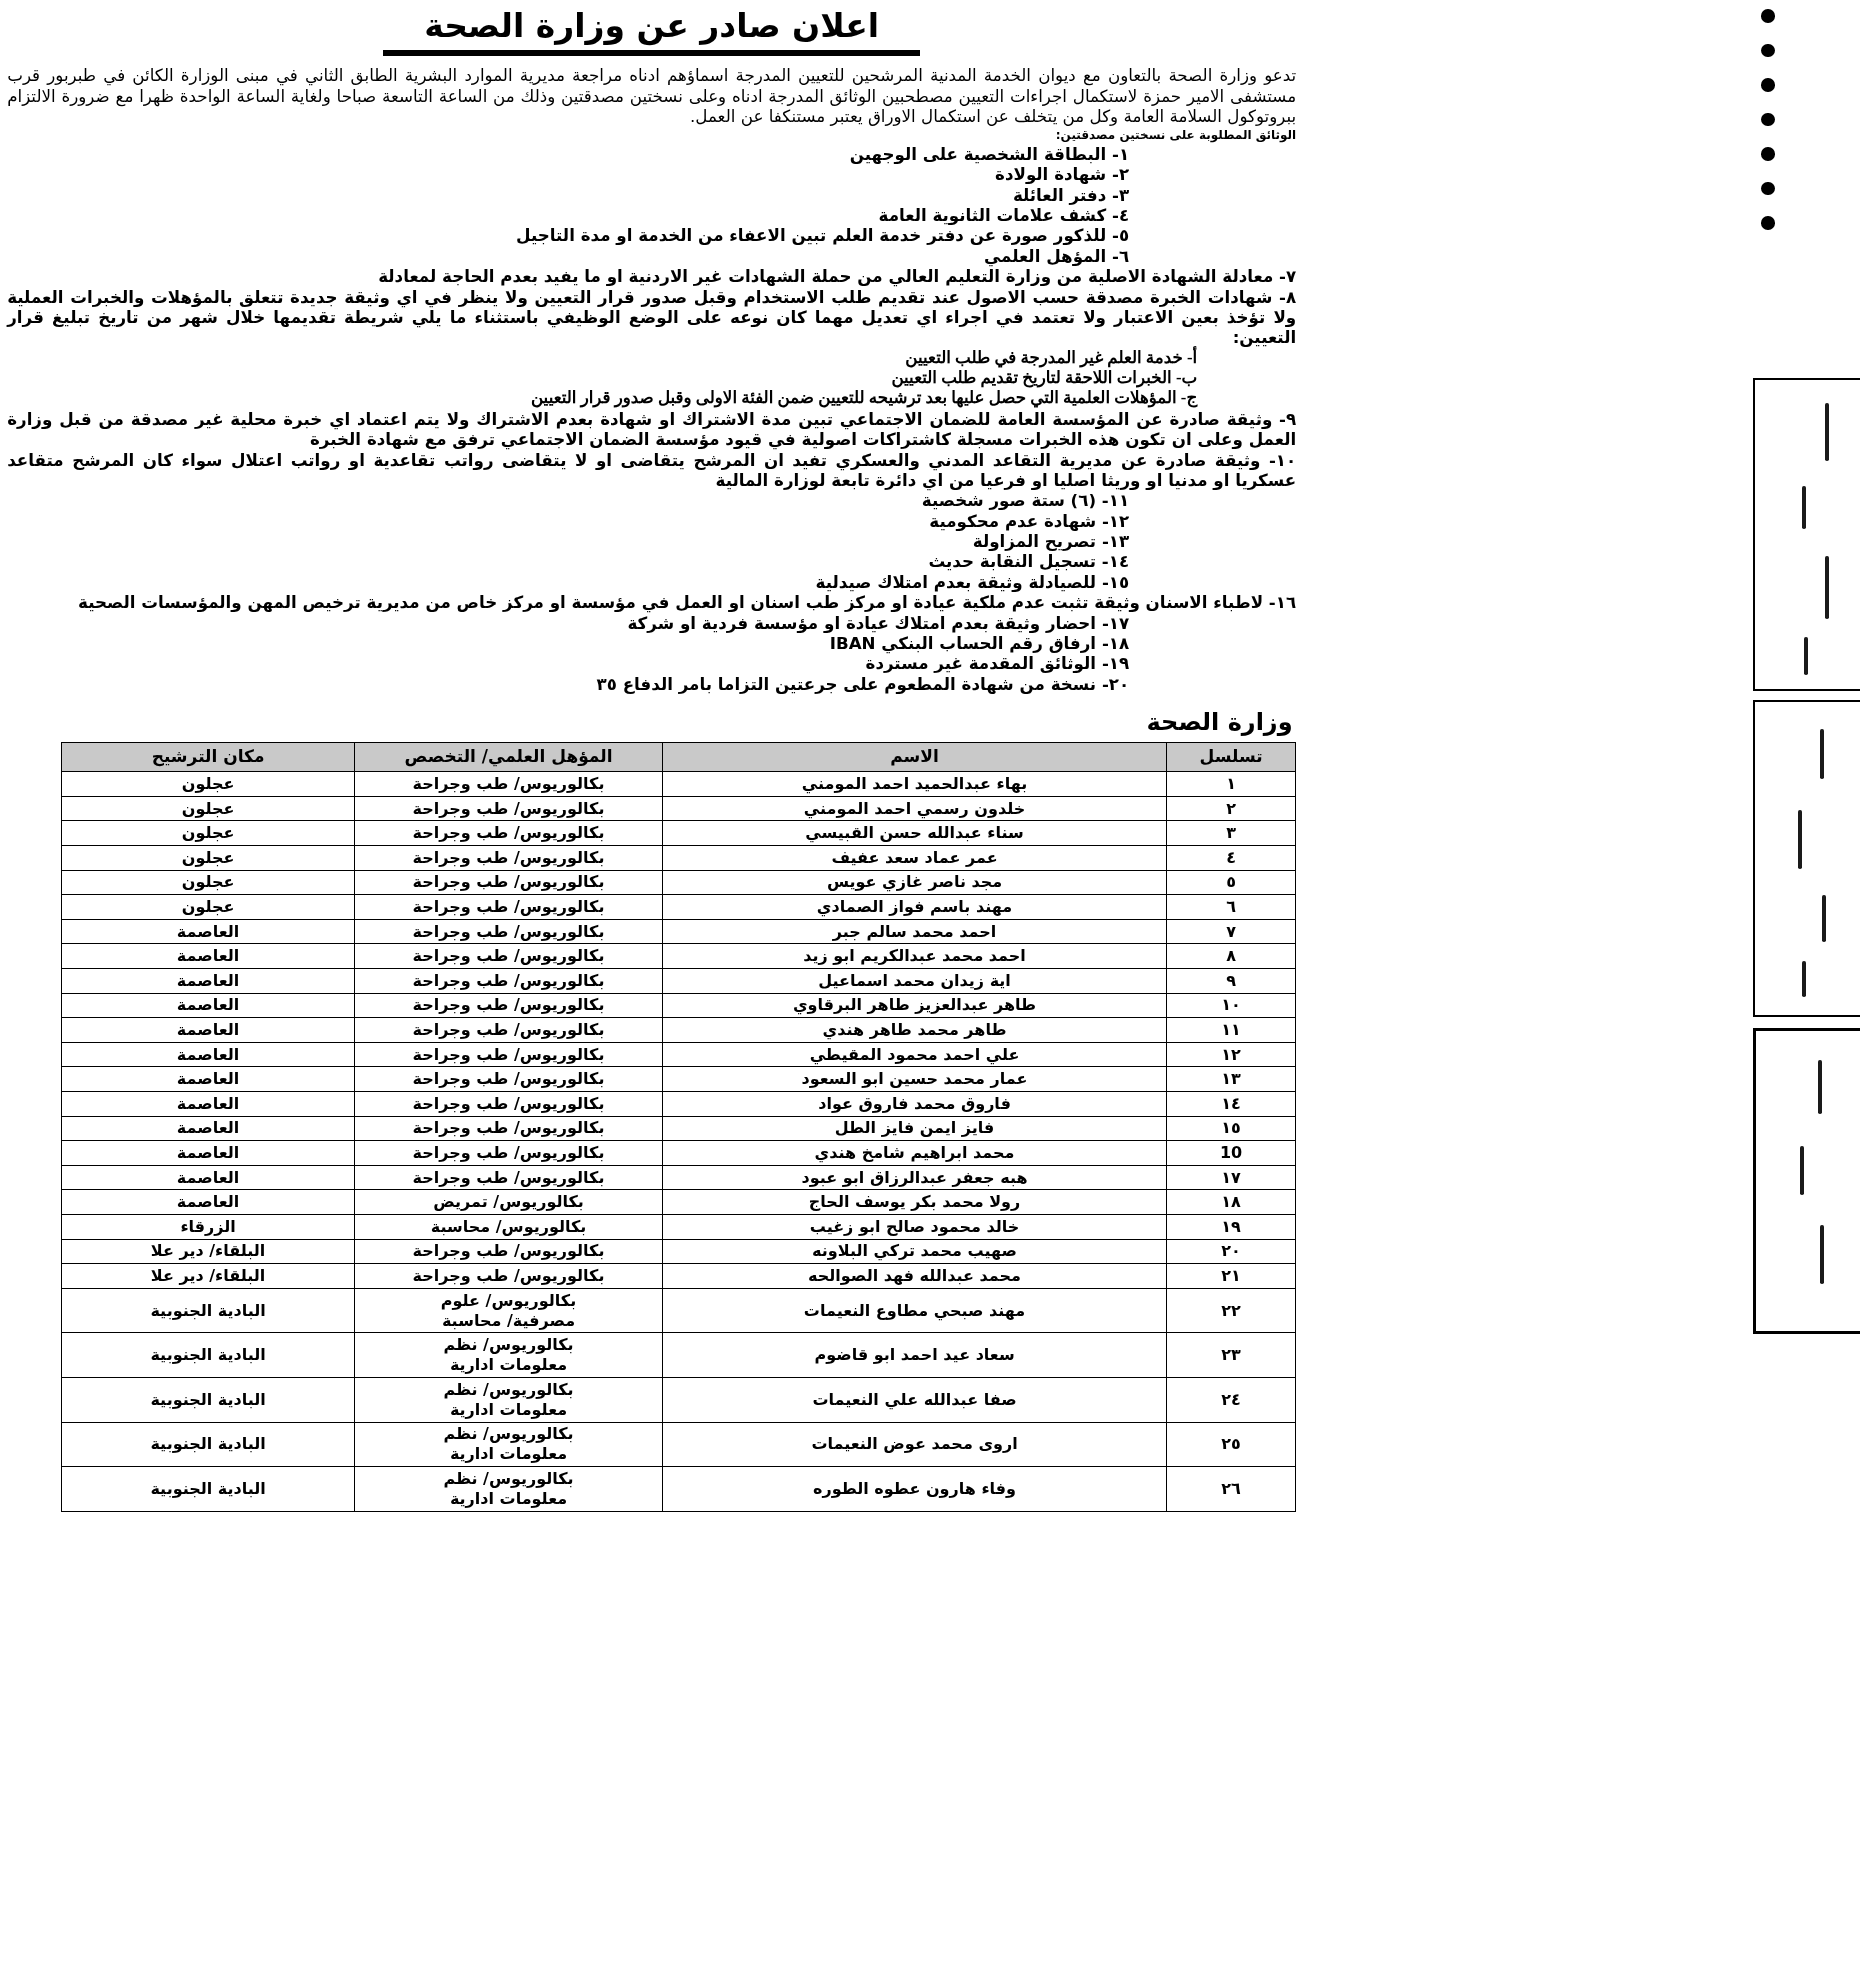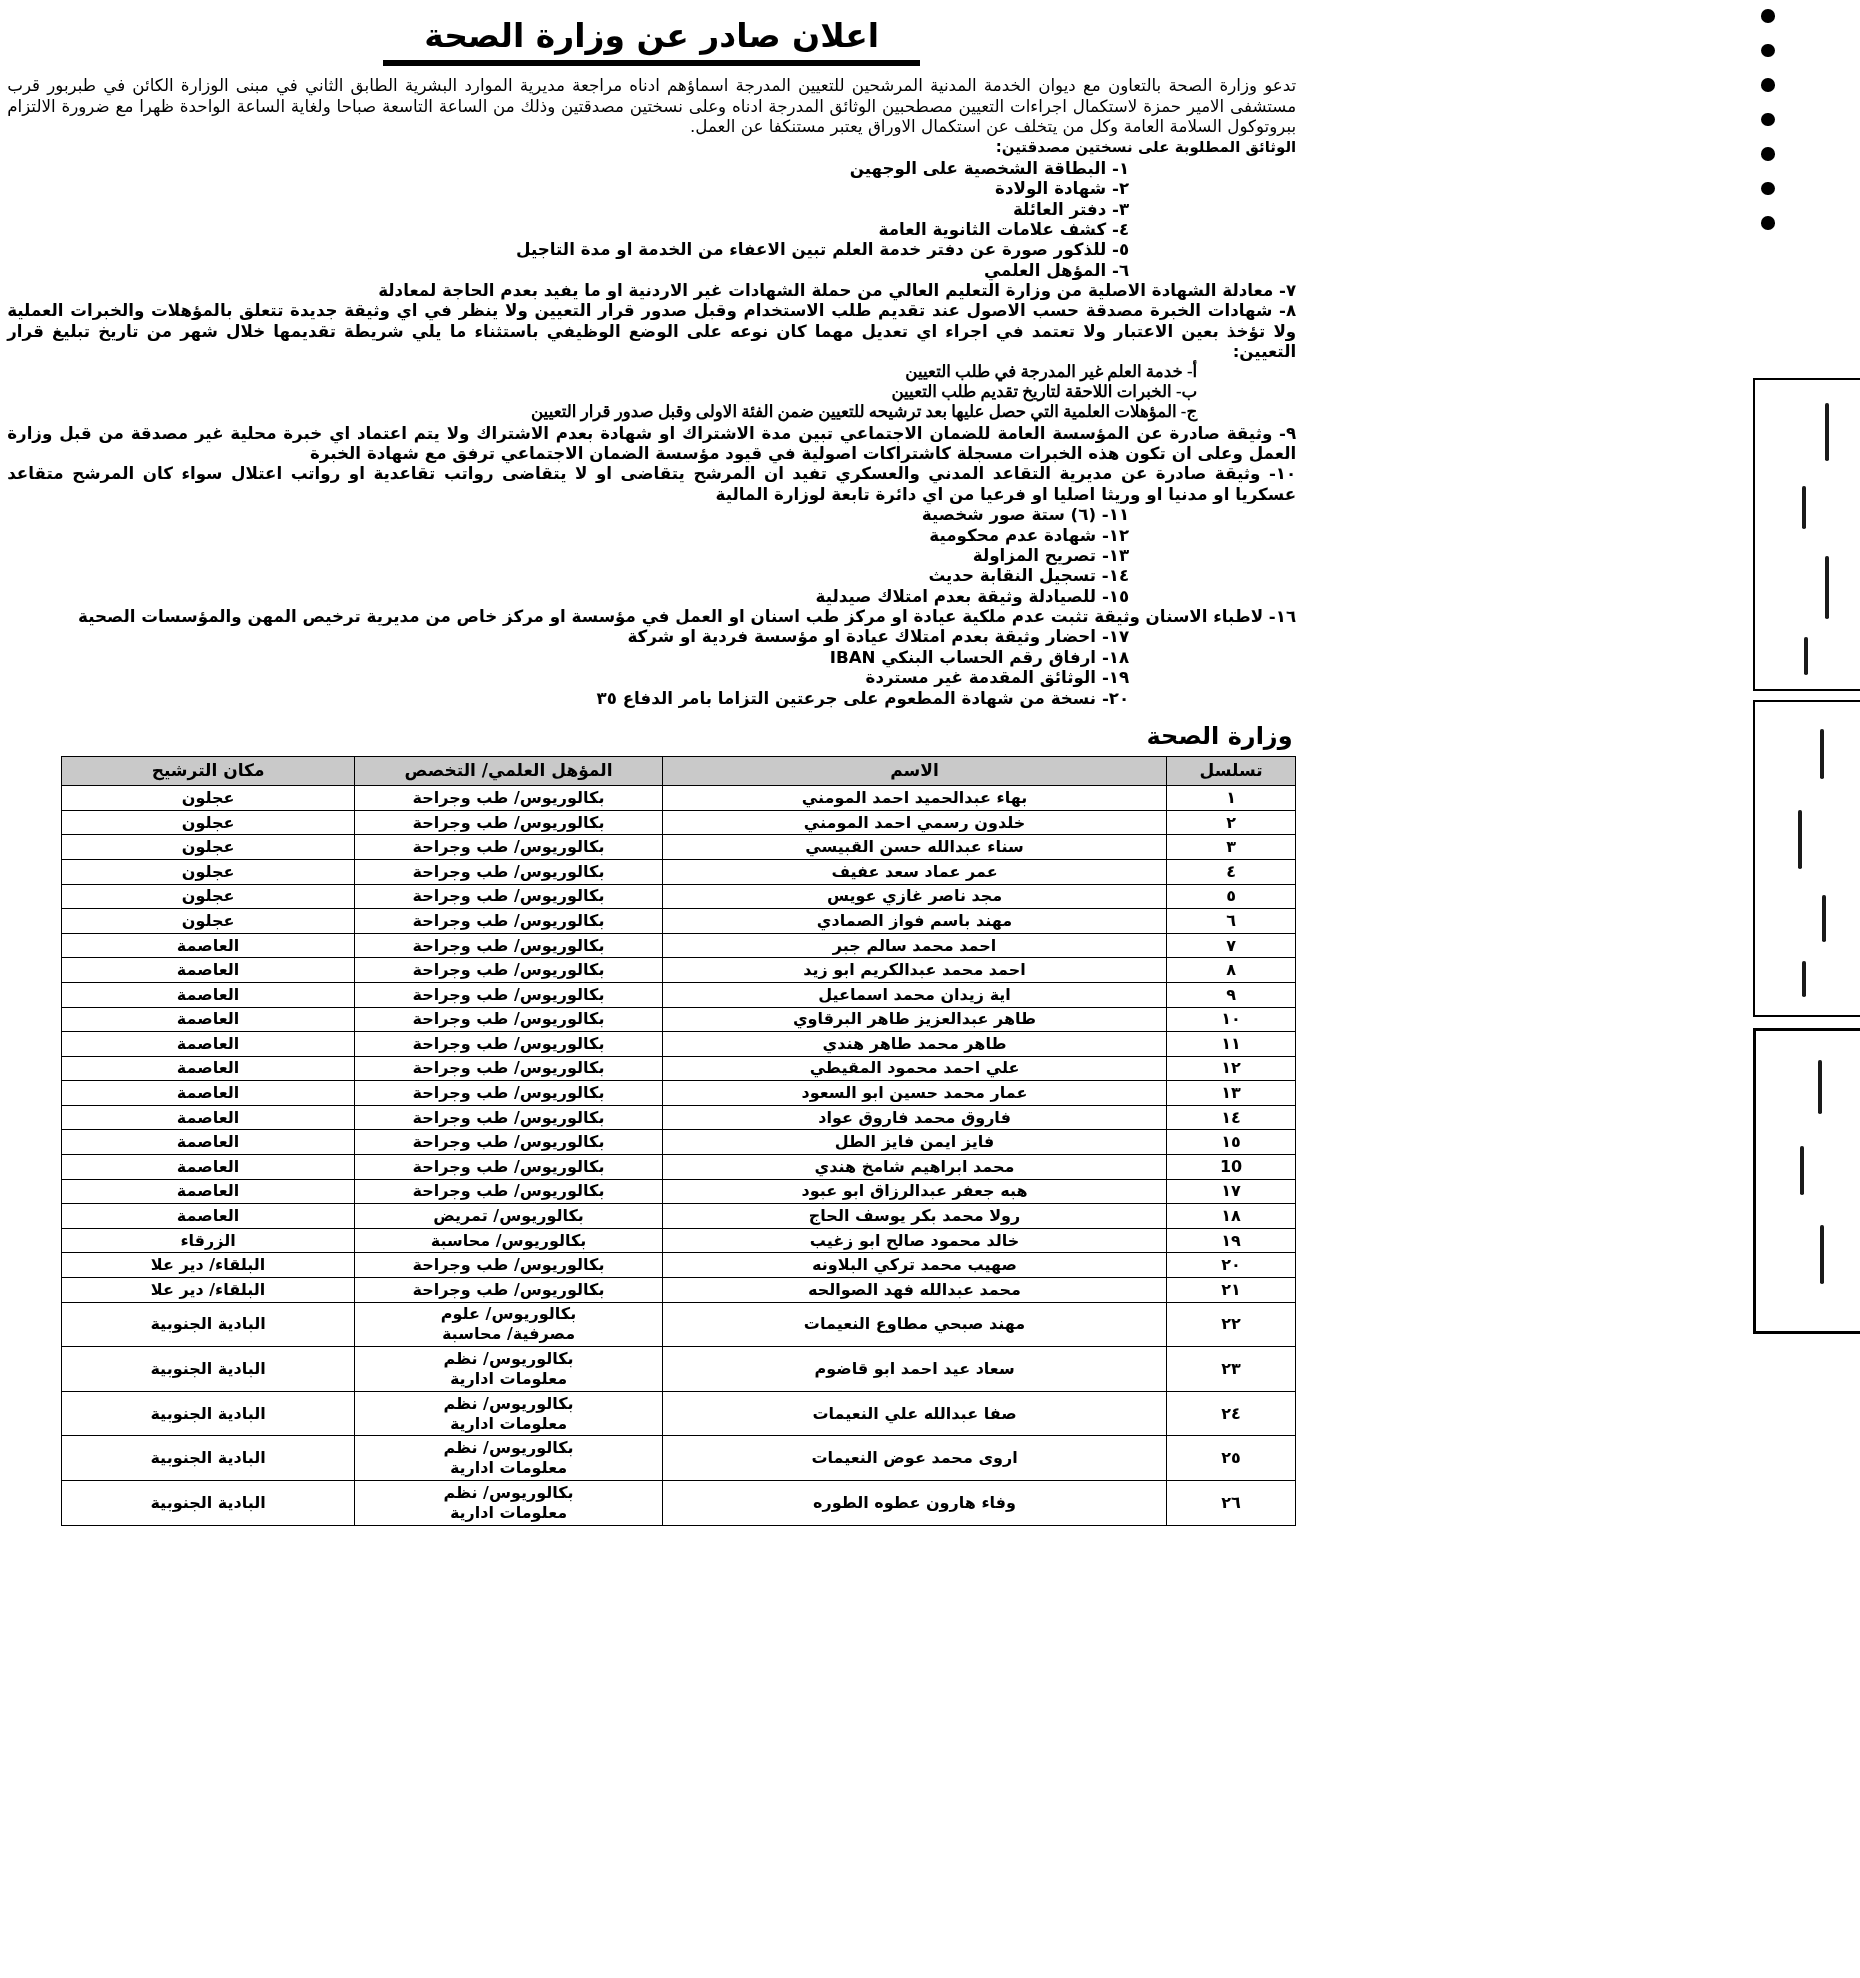--- a/index.html
+++ b/index.html
@@ -5,37 +5,37 @@
   * { box-sizing: border-box; }
   html, body { margin: 0; padding: 0; }
   body {
     width: 1860px; height: 1978px;
     background: #ffffff; color: #000;
     font-family: "DejaVu Sans", sans-serif;
     position: relative; overflow: hidden;
   }
 
   
-  .main { position: absolute; top: 16px; left: 7.2px; width: 1289px; direction: rtl; }
+  .main { position: absolute; top: 6px; left: 7.2px; width: 1289px; direction: rtl; }
 
   .title-wrap { text-align: center; margin: 0 0 9px 0; }
   .title {
     display: inline-block; margin: 0;
     font-size: 33px; font-weight: 800; letter-spacing: 0.9px;
     padding: 0 41px 5.4px 41px;
     border-bottom: 6.3px solid #000;
   }
 
   .intro {
     margin: 3.6px 0 0 0;
     font-size: 16.7px; font-weight: normal; line-height: 1.22;
     text-align: justify;
   }
   .doc-heading {
-    font-size: 15px; font-weight: bold; line-height: 1.3; margin-top: 1.8px;
+    font-size: 12px; font-weight: bold; line-height: 1.3; margin-top: 1.8px;
   }
   .doc-item {
     font-size: 16.7px; font-weight: bold; line-height: 1.22;
     text-align: justify;
   }
   .doc-item.indent { margin-right: 167px; }
   .doc-item.sub { margin-right: 99px; font-family: Liberation Serif, serif; }
 
   .section-title {
     font-size: 24px; font-weight: bold;

